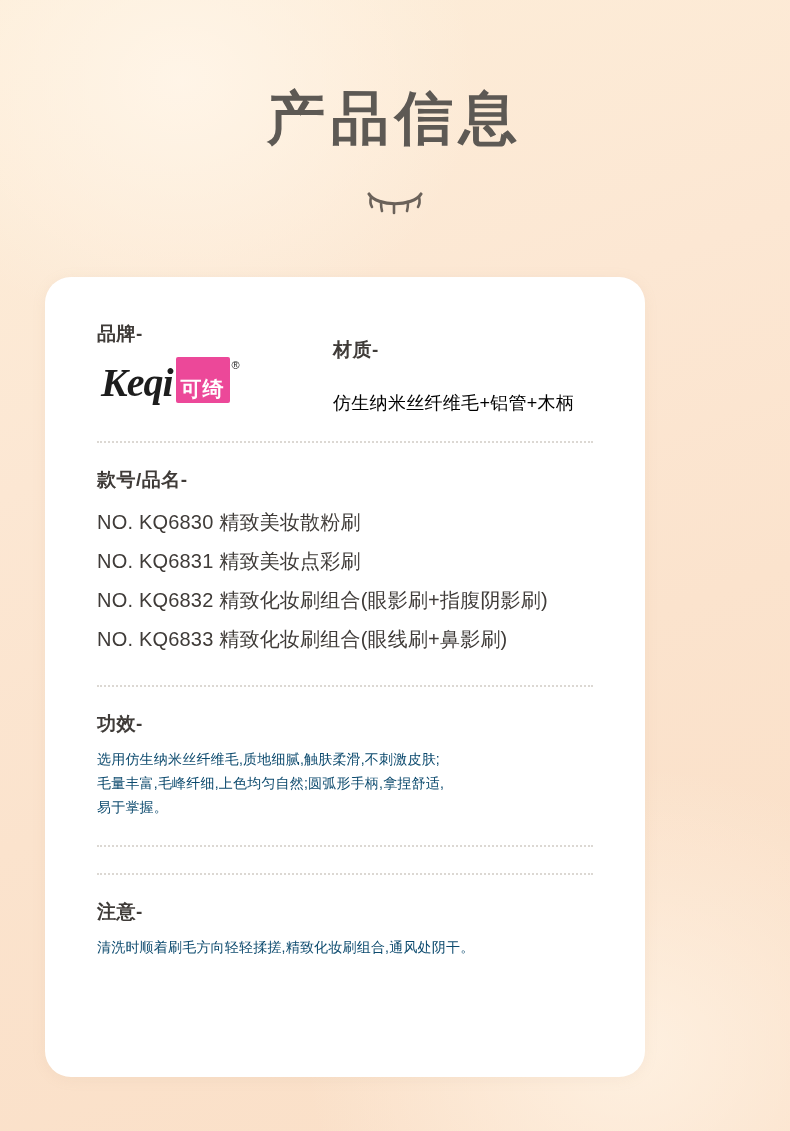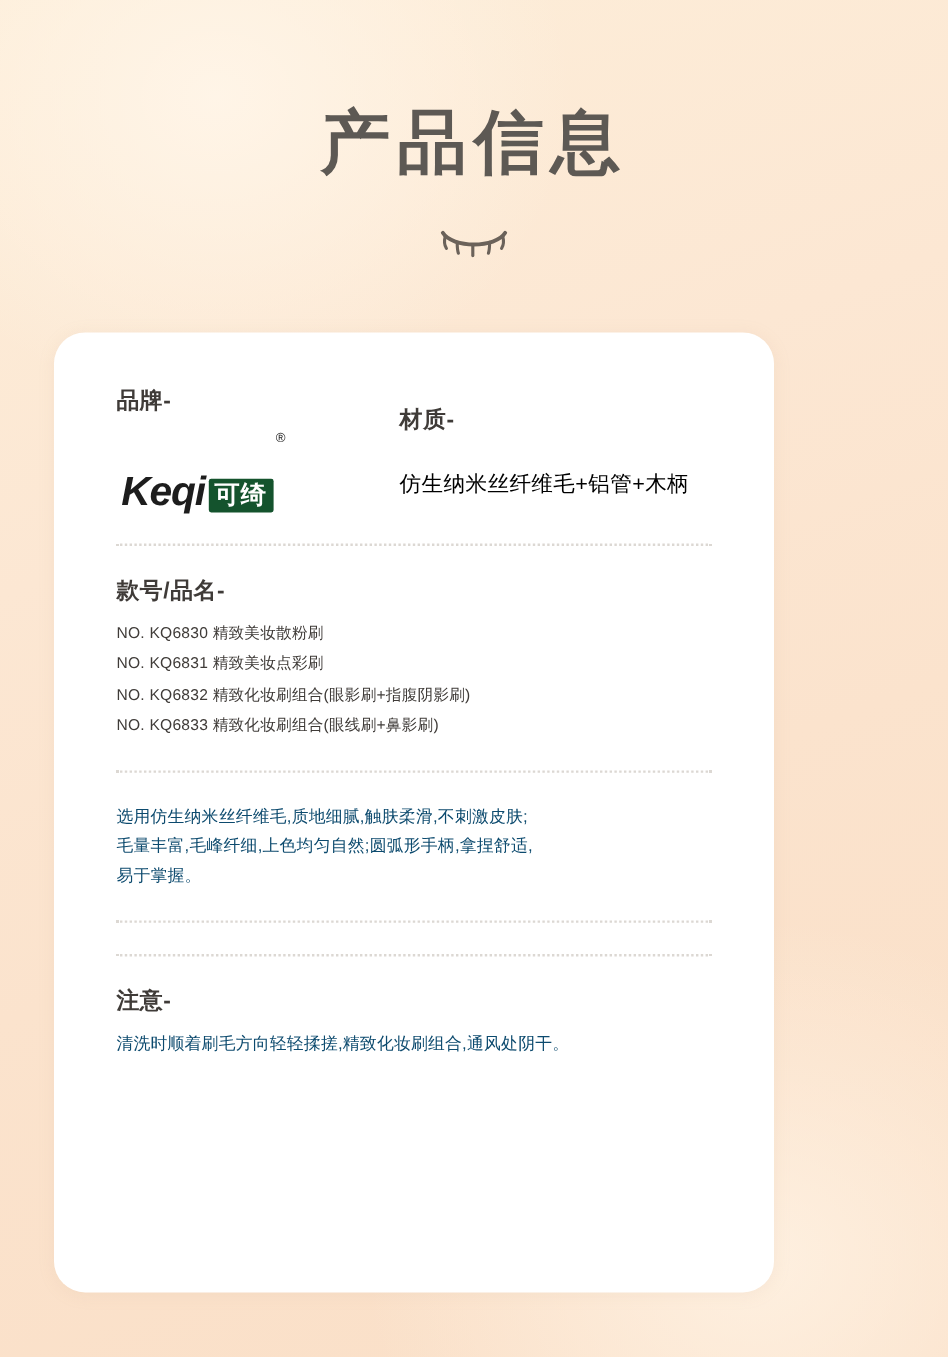--- a/index.html
+++ b/index.html
@@ -86,35 +86,34 @@
     letter-spacing: 0.5px;
   }
 
   .brand-logo {
     display: flex;
     align-items: flex-end;
     margin-top: 6px;
     margin-left: 4px;
   }
   .brand-latin {
-    font-family: Liberation Sans, sans-serif;
-    font-size: 34px;
+    font-family: Liberation Serif, serif;
+    font-size: 40px;
     font-weight: bold;
     font-style: italic;
     color: #1d1d1d;
     letter-spacing: -1px;
     line-height: 1;
-    margin-top: 36px;
   }
   .brand-cn-box {
-    background: #14532d;
+    background: #ec4899;
     color: #ffffff;
     font-size: 21px;
     font-weight: bold;
-    padding: 3px 5px 4px 5px;
+    padding: 21px 5px 4px 5px;
     margin-left: 3px;
     line-height: 1;
     border-radius: 2px;
     letter-spacing: 1px;
   }
   .brand-reg {
     font-size: 11px;
     color: #1d1d1d;
     margin-left: 2px;
     align-self: flex-start;
@@ -128,21 +127,21 @@
     letter-spacing: 0.3px;
   }
 
   .dots {
     border-top: 2px dotted #dcd8d3;
     margin: 26px 0 24px 0;
   }
 
   .model-list { margin-top: 2px; }
   .model-line {
-    font-size: 13px;
+    font-size: 20px;
     color: #3f3b38;
     line-height: 1.95;
     letter-spacing: 0.2px;
   }
 
   .para {
     font-size: 14px;
     color: #0c4a6e;
     line-height: 1.72;
     letter-spacing: 0.2px;
@@ -195,20 +194,21 @@
       <div class="model-line">NO. KQ6830 精致美妆散粉刷</div>
       <div class="model-line">NO. KQ6831 精致美妆点彩刷</div>
       <div class="model-line">NO. KQ6832 精致化妆刷组合(眼影刷+指腹阴影刷)</div>
       <div class="model-line">NO. KQ6833 精致化妆刷组合(眼线刷+鼻影刷)</div>
     </div>
   </div>
 
   <div class="dots"></div>
 
   <div class="section">
+    <div class="field-label">功效-</div>
     <div class="para">
       <span class="para-line">选用仿生纳米丝纤维毛,质地细腻,触肤柔滑,不刺激皮肤;</span>
       <span class="para-line">毛量丰富,毛峰纤细,上色均匀自然;圆弧形手柄,拿捏舒适,</span>
       <span class="para-line">易于掌握。</span>
     </div>
   </div>
 
   <div class="dots"></div>
 
 

